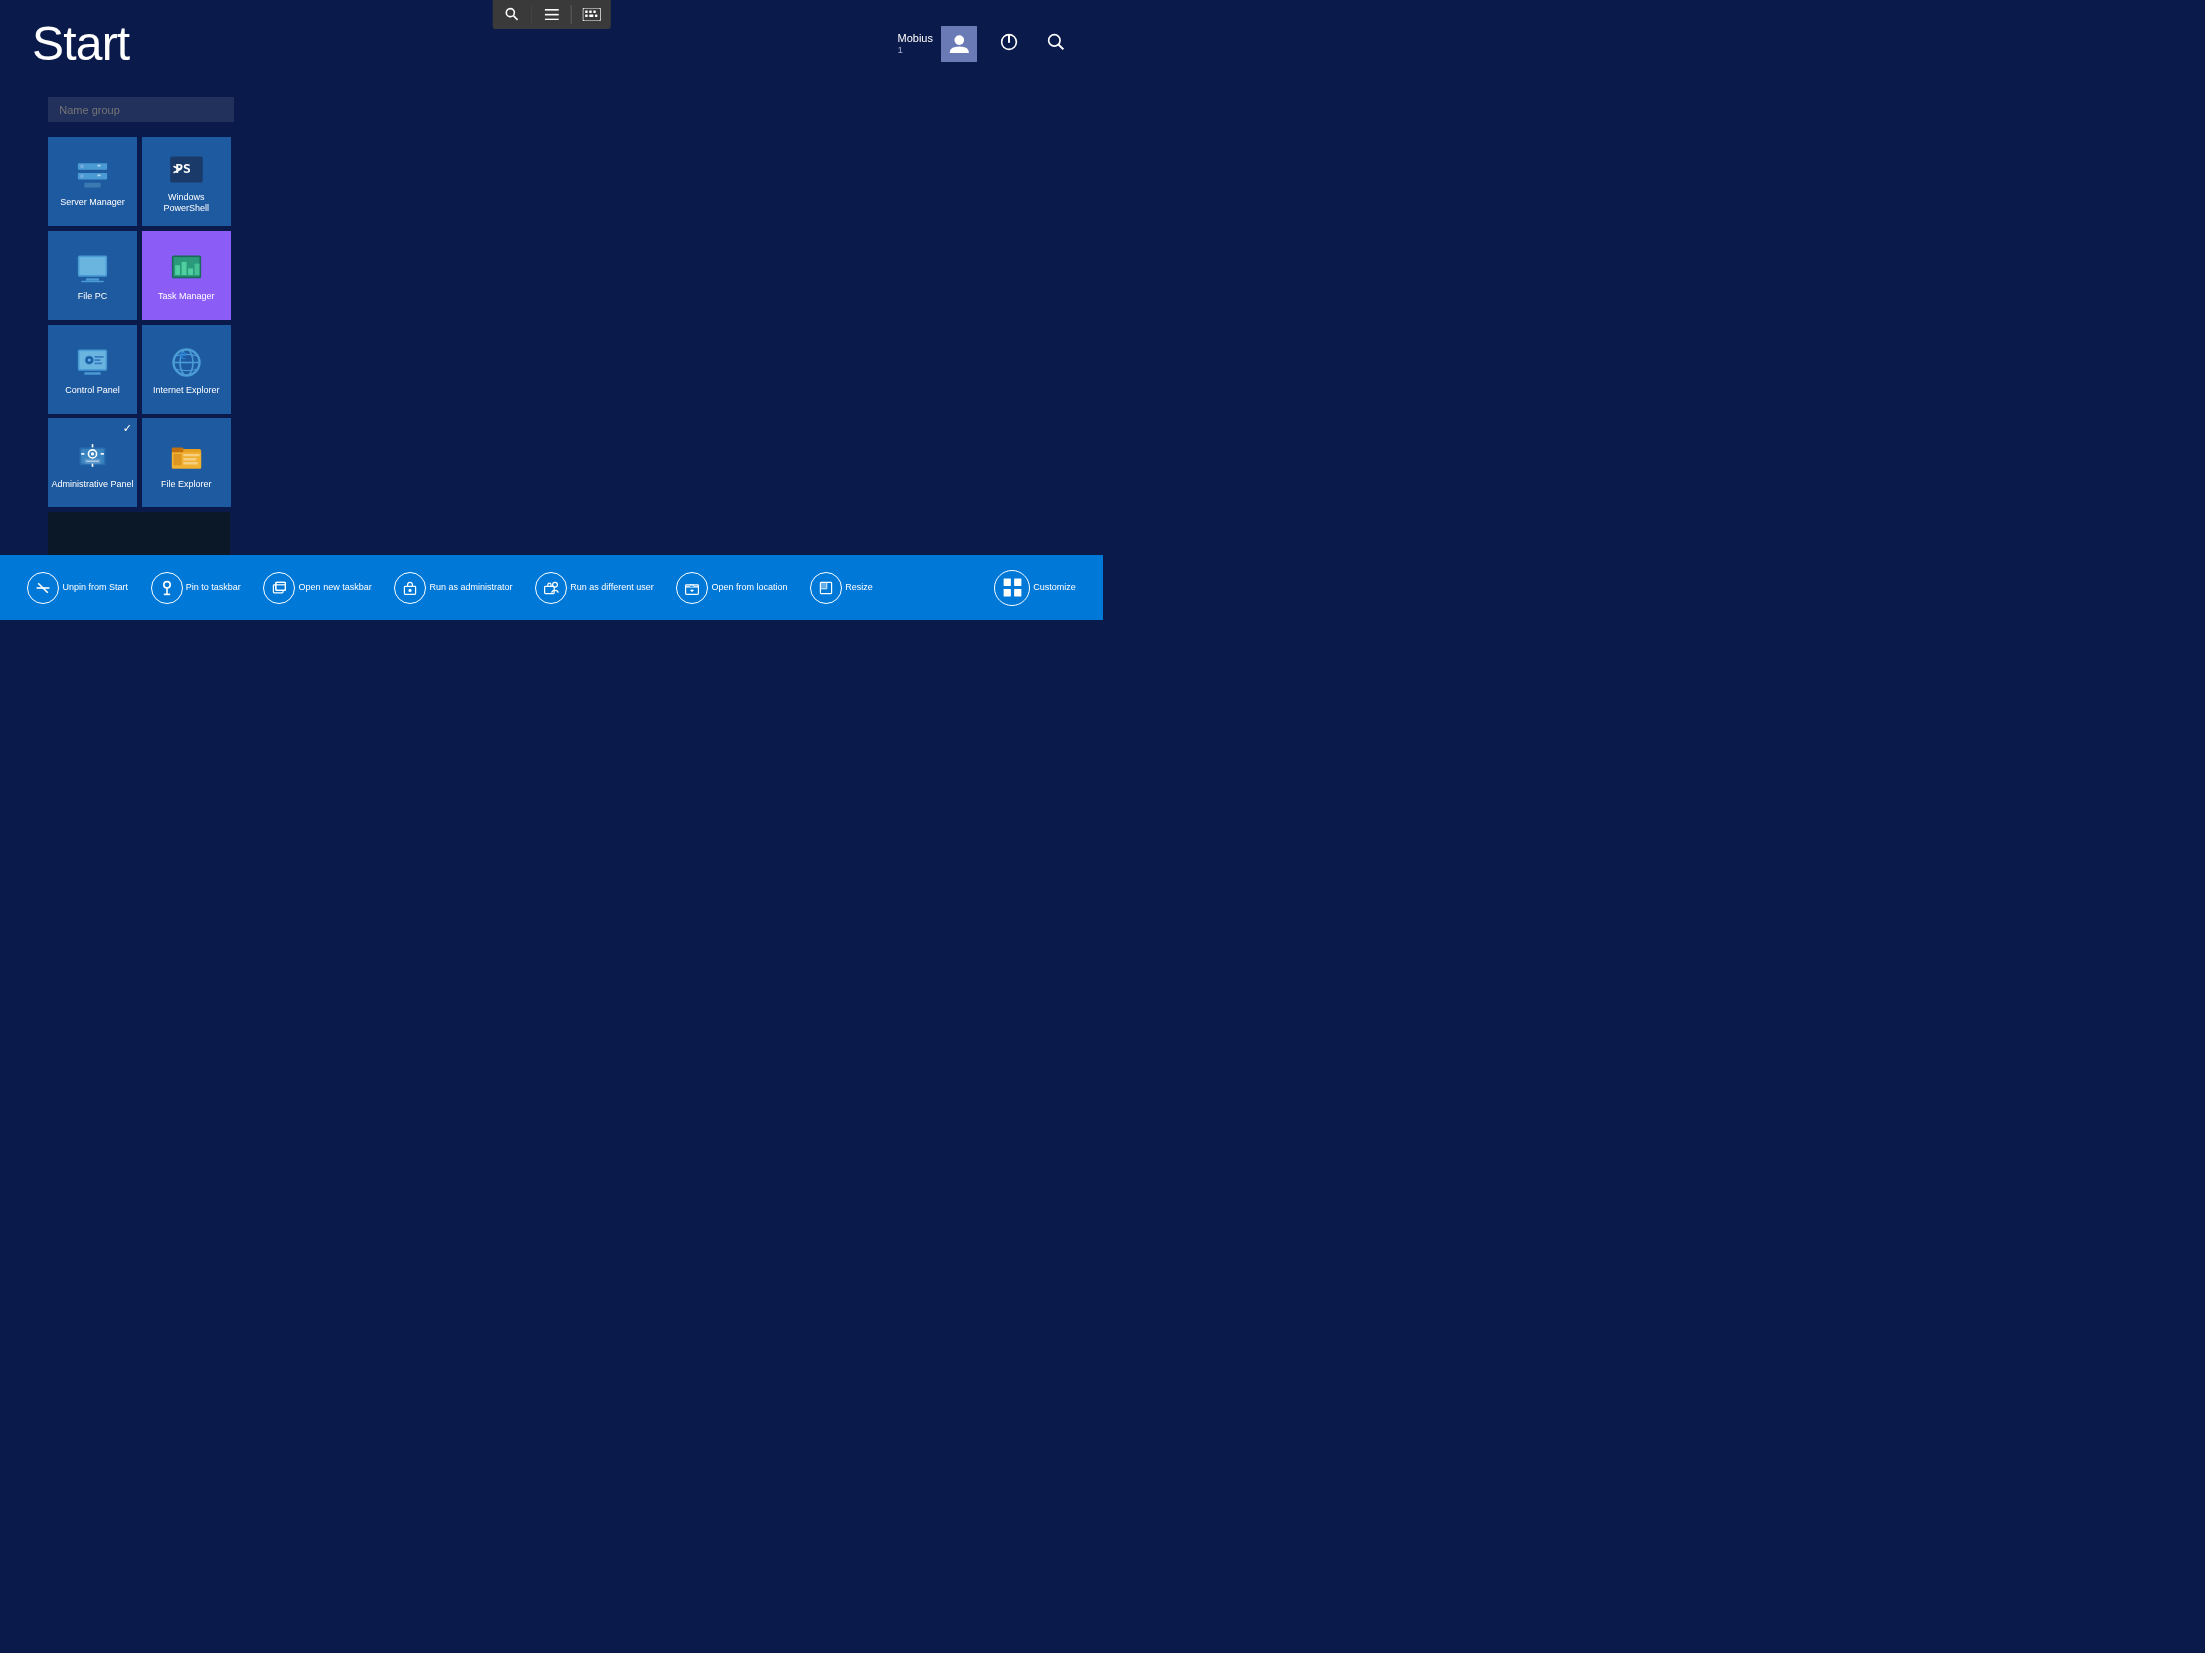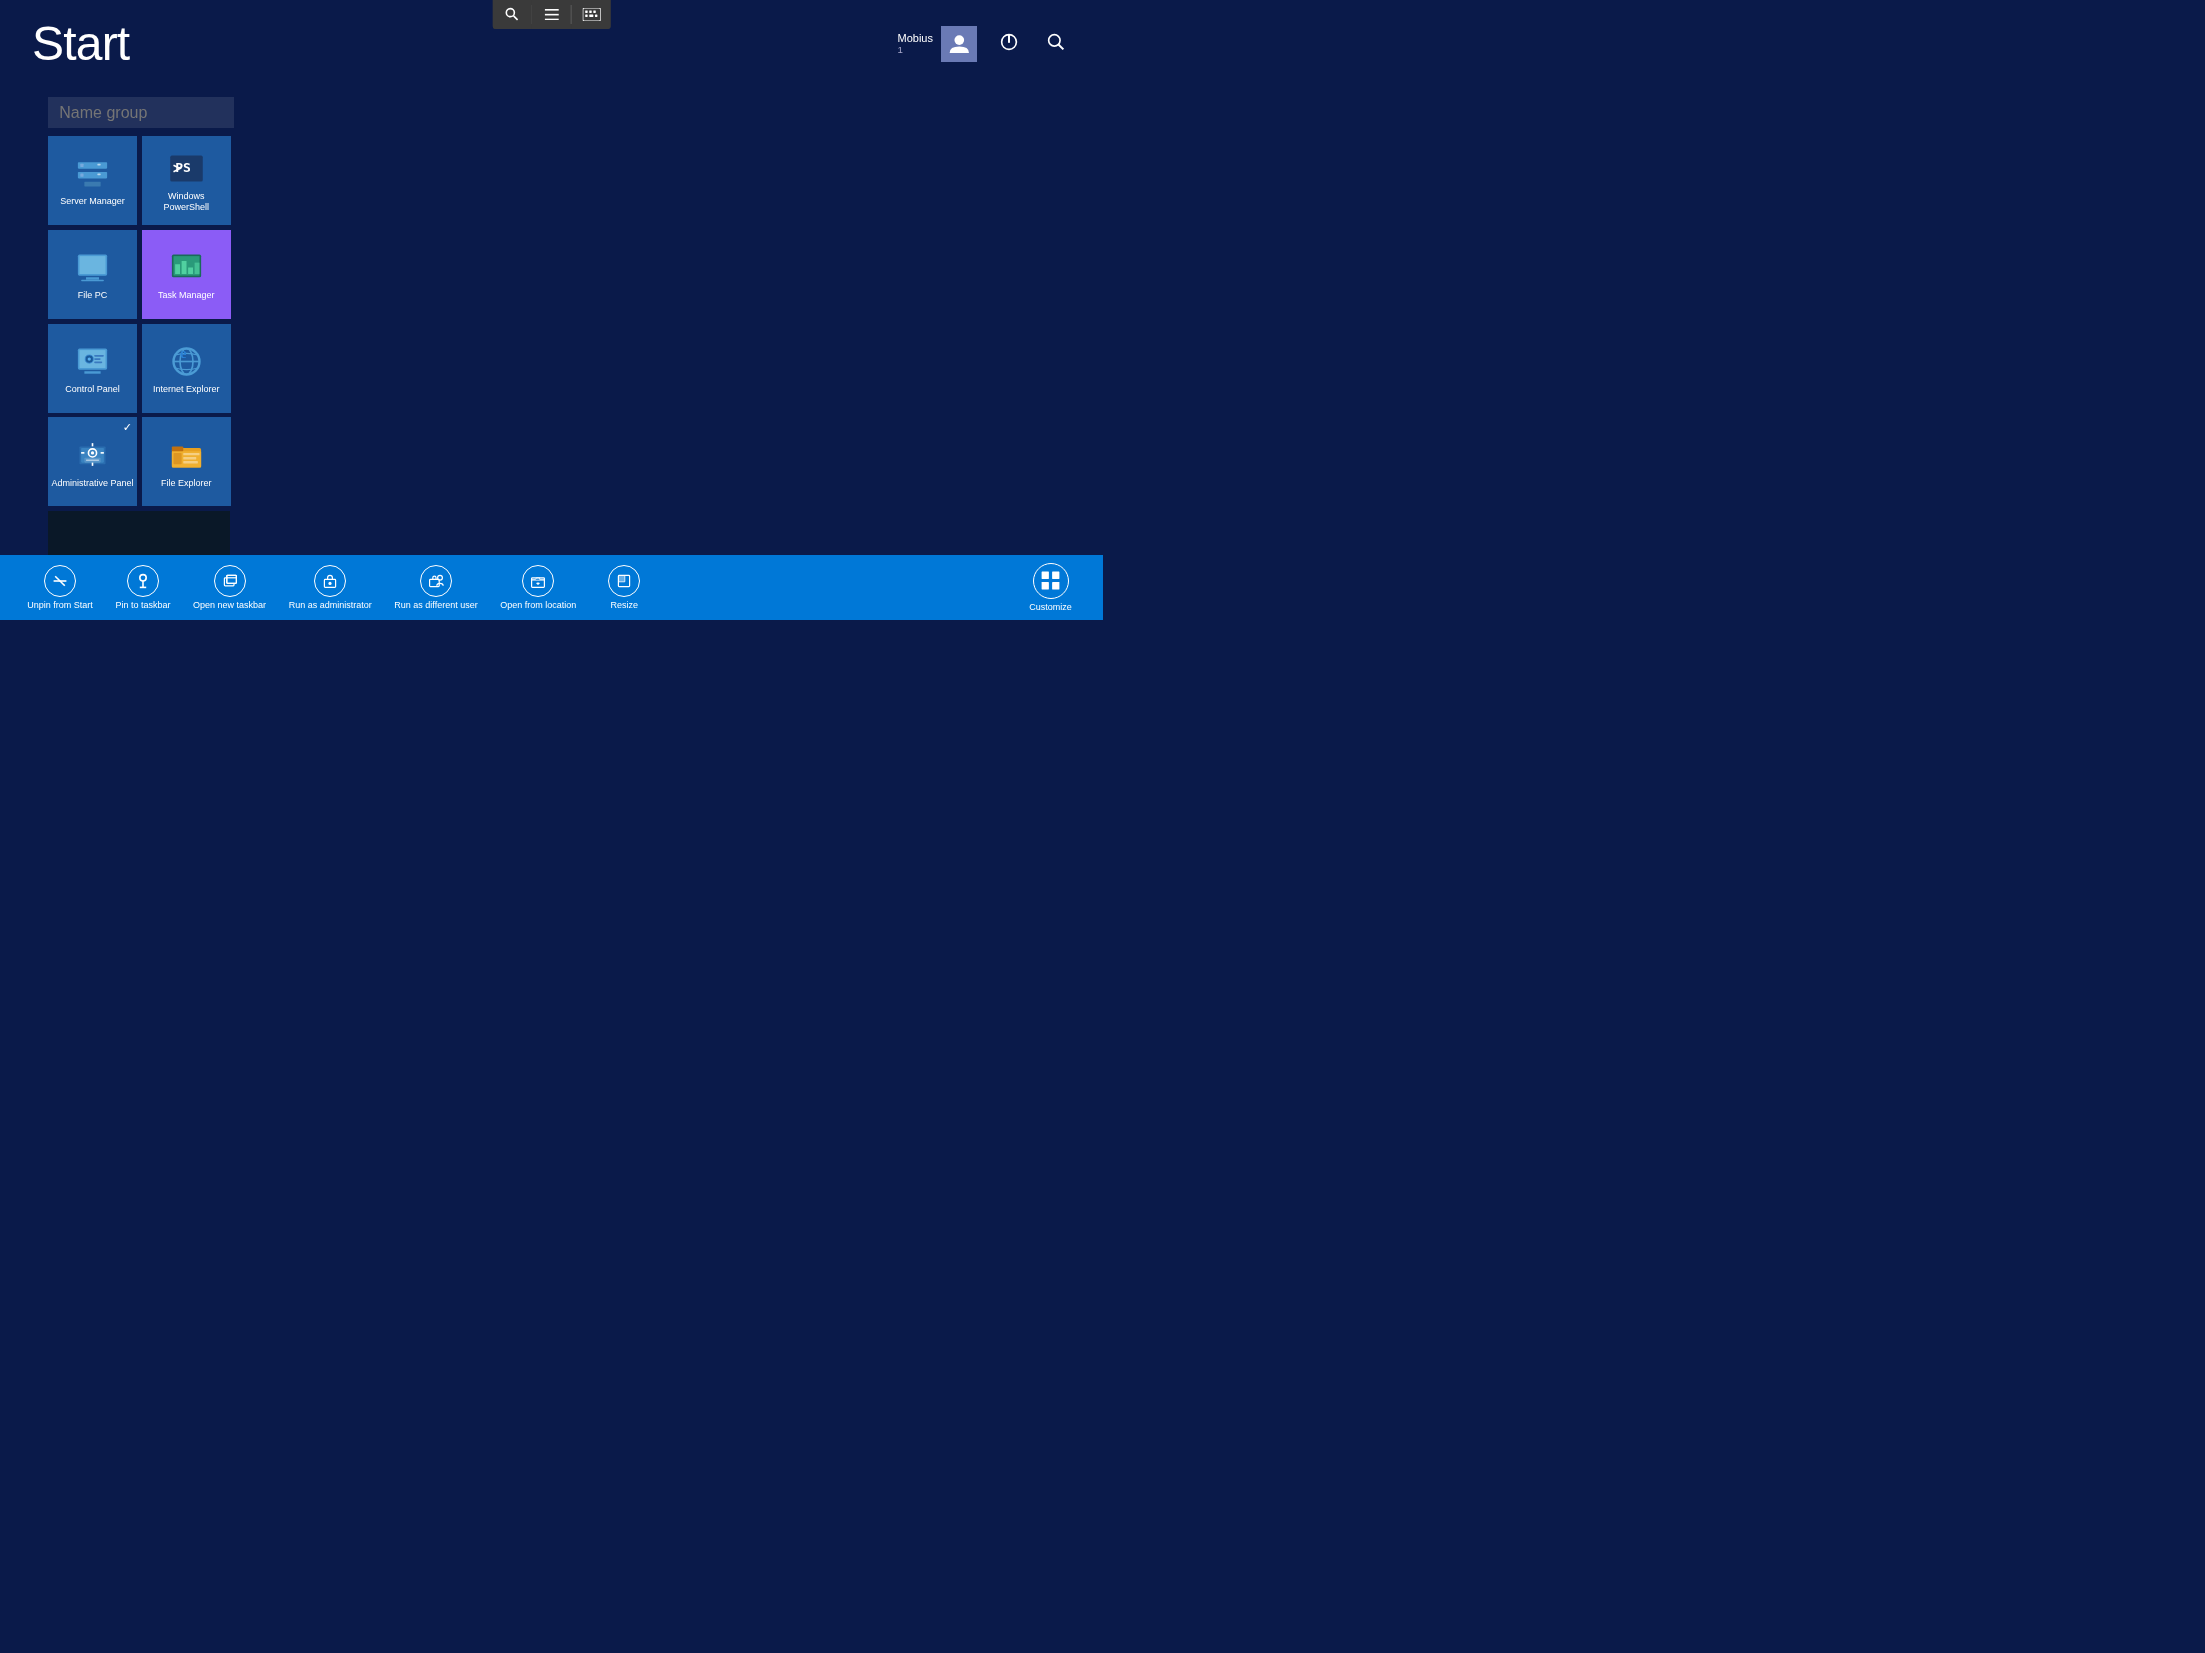--- a/index.html
+++ b/index.html
@@ -93,24 +93,24 @@
     
     .tiles-area {
       position: absolute;
       top: 97px;
       left: 48px;
     }
     .group-label-input {
       background: rgba(255,255,255,0.1);
       border: none;
       color: rgba(255,255,255,0.6);
-      font-size: 16px;
+      font-size: 11px;
       padding: 6.5px 11.3px;
       width: 186px;
-      margin-bottom: 8px;
+      margin-bottom: 15px;
       outline: none;
     }
     .tiles-grid {
       display: grid;
       grid-template-columns: repeat(2, 89px);
       grid-template-rows: repeat(4, 89px);
       gap: 4.8px;
     }
     .tile {
       width: 89px;
@@ -172,21 +172,21 @@
       right: 0;
       height: 65px;
       background: #0078d7;
       display: flex;
       align-items: center;
       padding: 0 16px;
       gap: 0;
     }
     .action-item {
       display: flex;
-      flex-direction: column;
+      flex-direction: row;
       align-items: center;
       justify-content: center;
       min-width: 73px;
       padding: 0 11.3px;
       cursor: pointer;
       color: white;
       gap: 3.2px;
     }
     .action-icon-circle {
       width: 32px;

